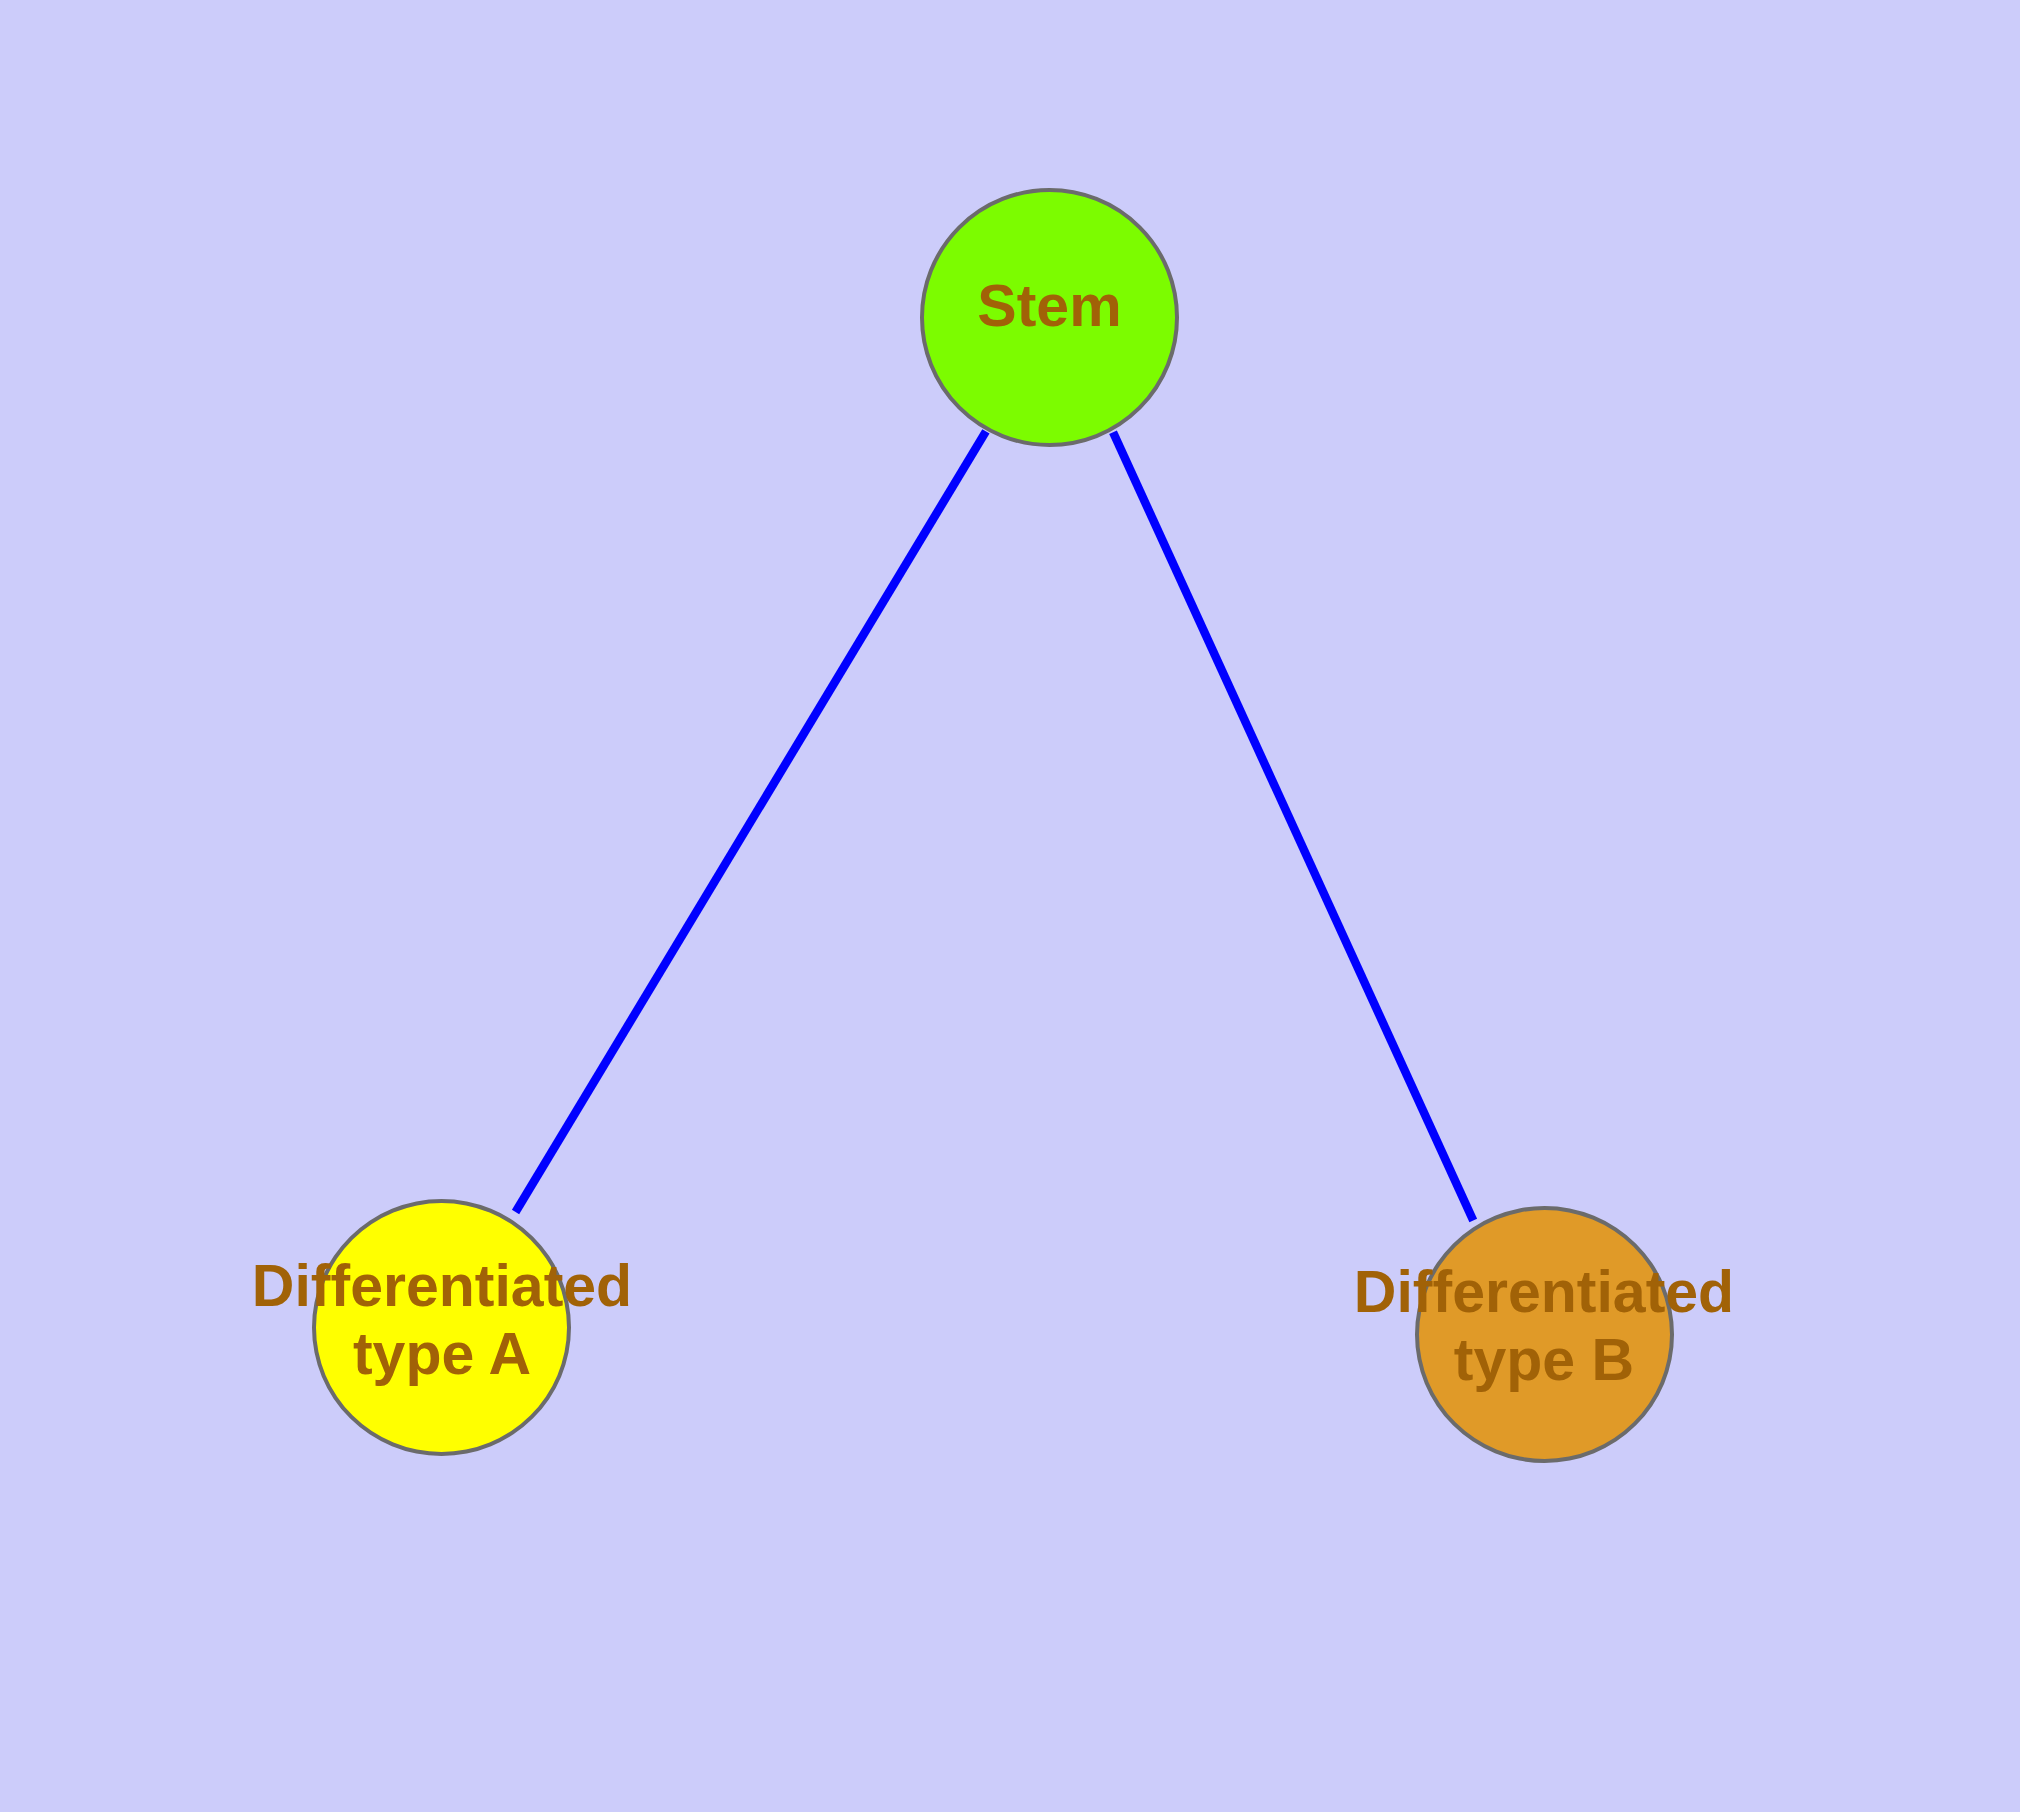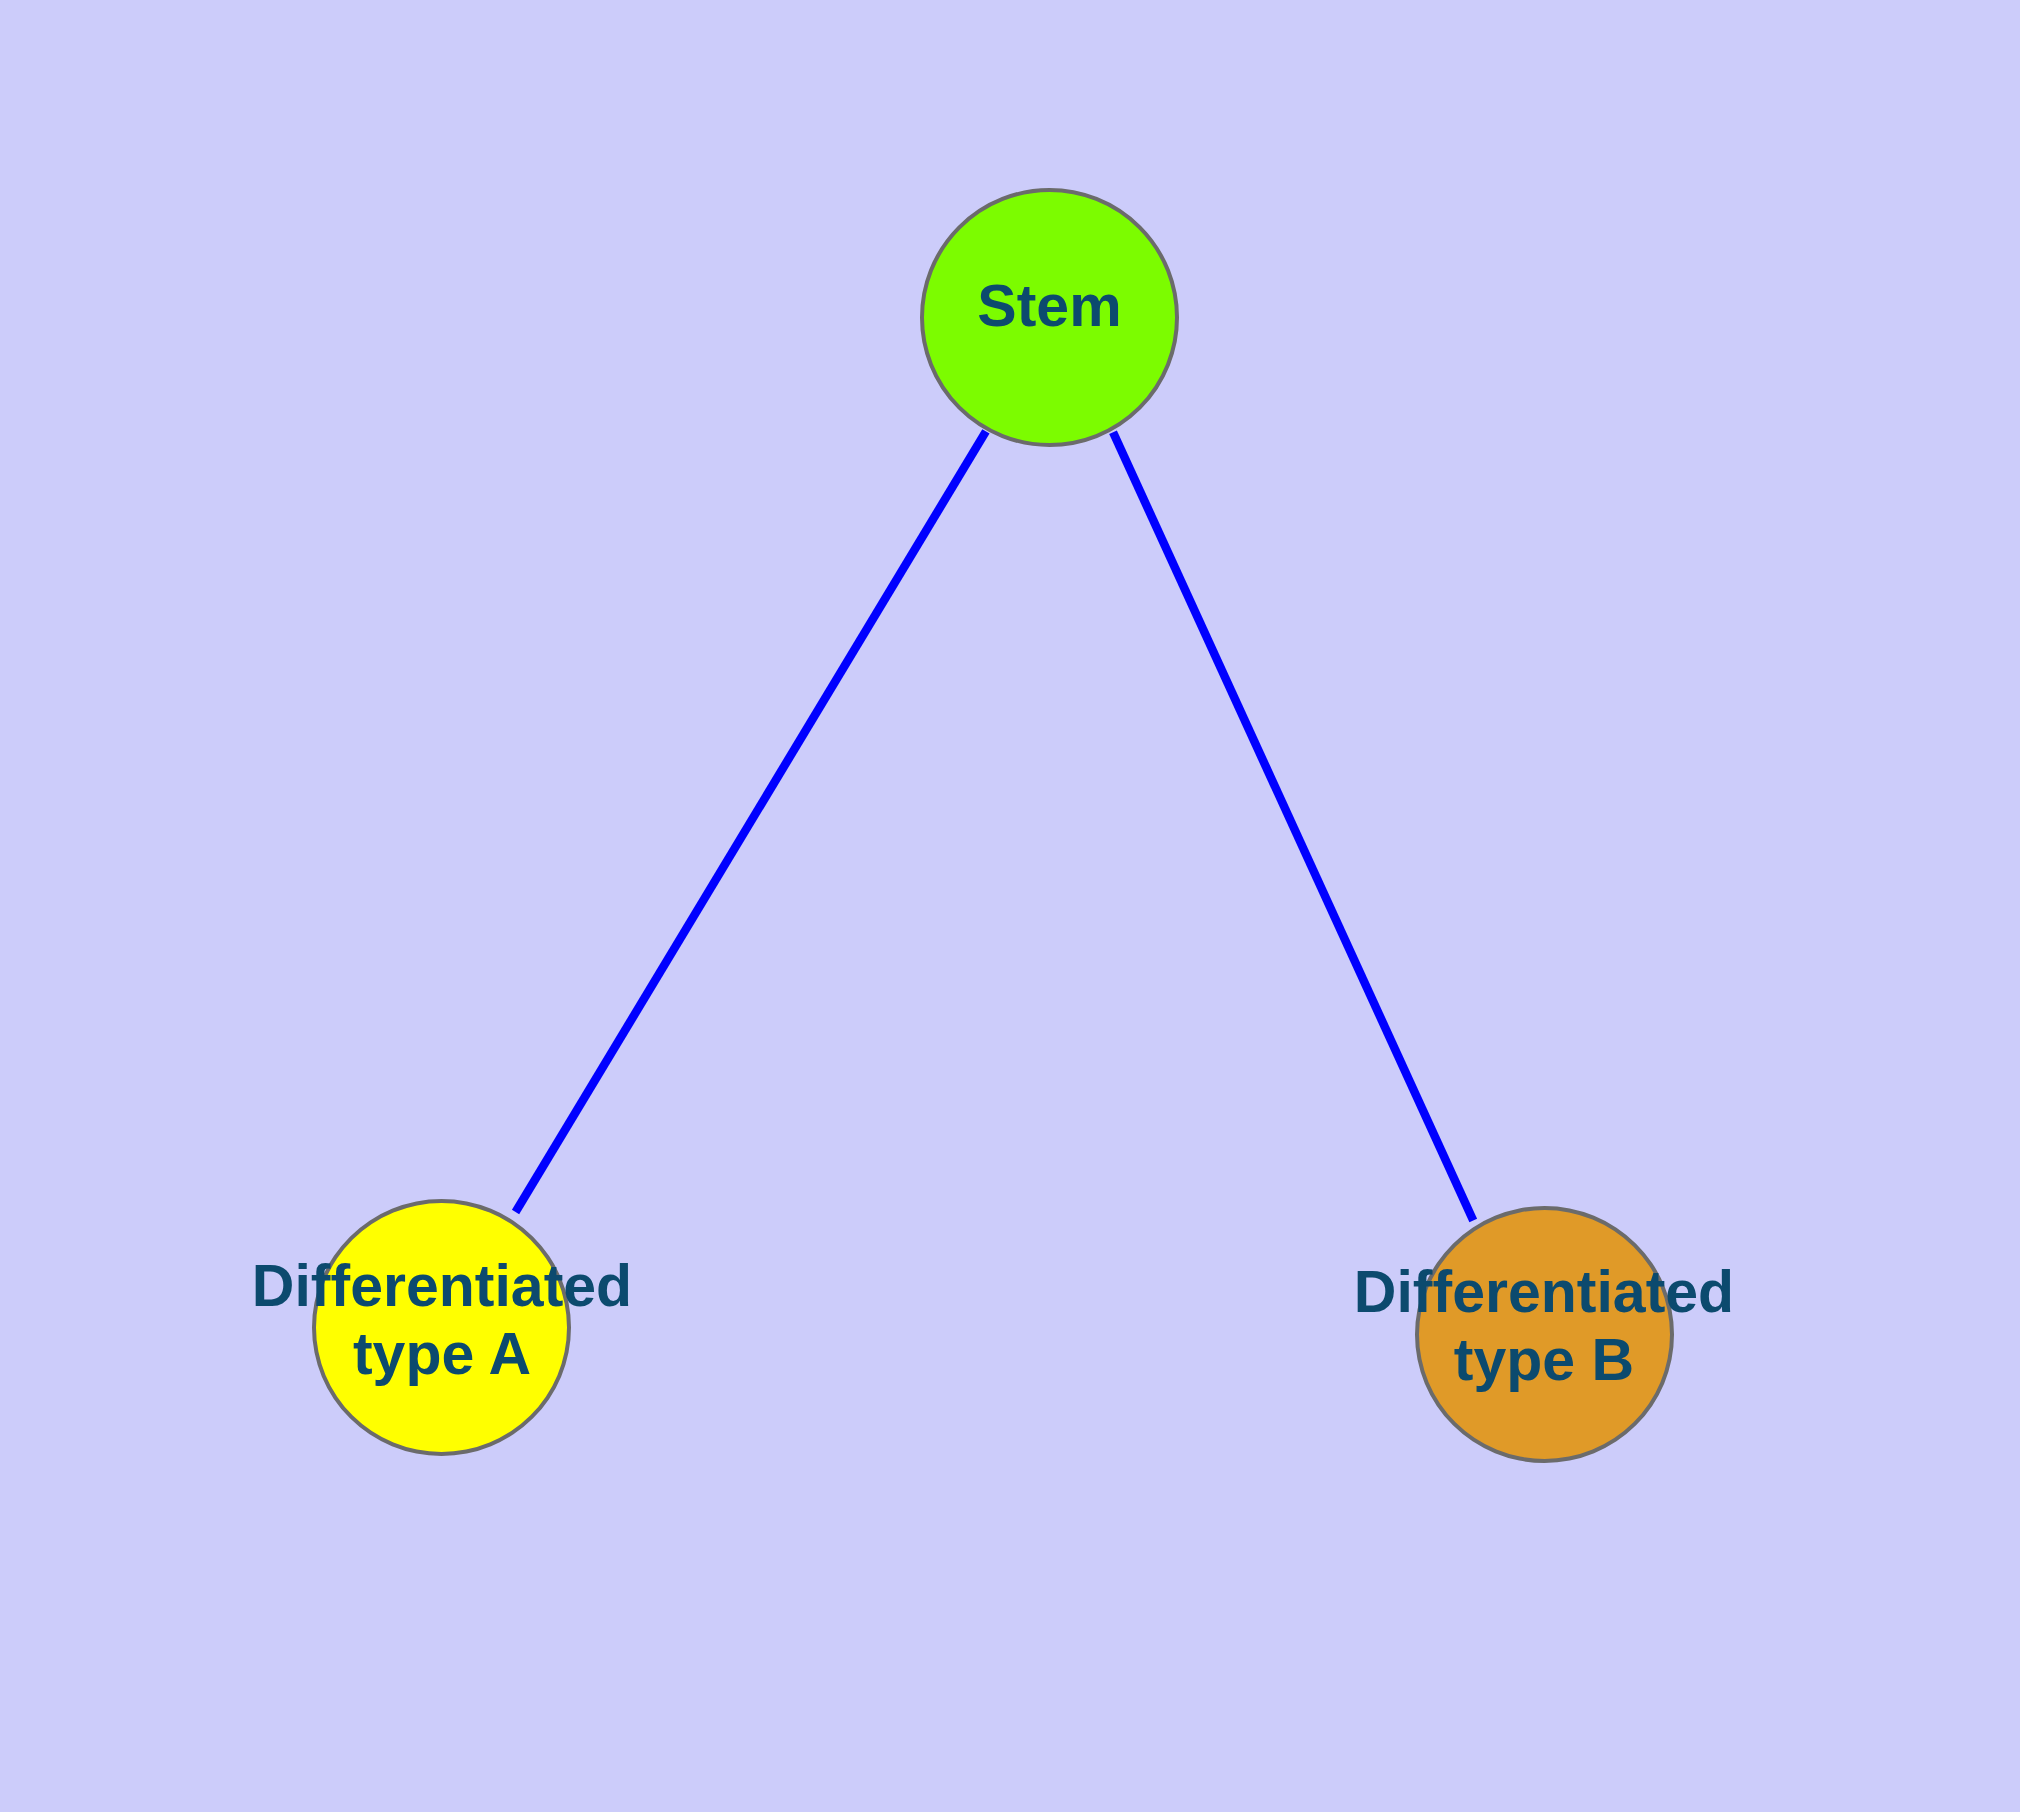--- a/index.html
+++ b/index.html
@@ -53,21 +53,21 @@
   #node-diff-b {
     left: 1415px;
     top: 1206px;
     width: 259px;
     height: 257px;
     background: #e09a28;
     border: 4.2px solid #6b6b6b;
   }
   .node-label {
     position: absolute;
-    color: #0c4a6e;
+    color: #a16207;
     font-weight: bold;
     text-align: center;
     line-height: 1.15;
     white-space: pre-line;
     pointer-events: none;
   }
   #label-stem {
     left: 920px;
     top: 273px;
     width: 259px;

